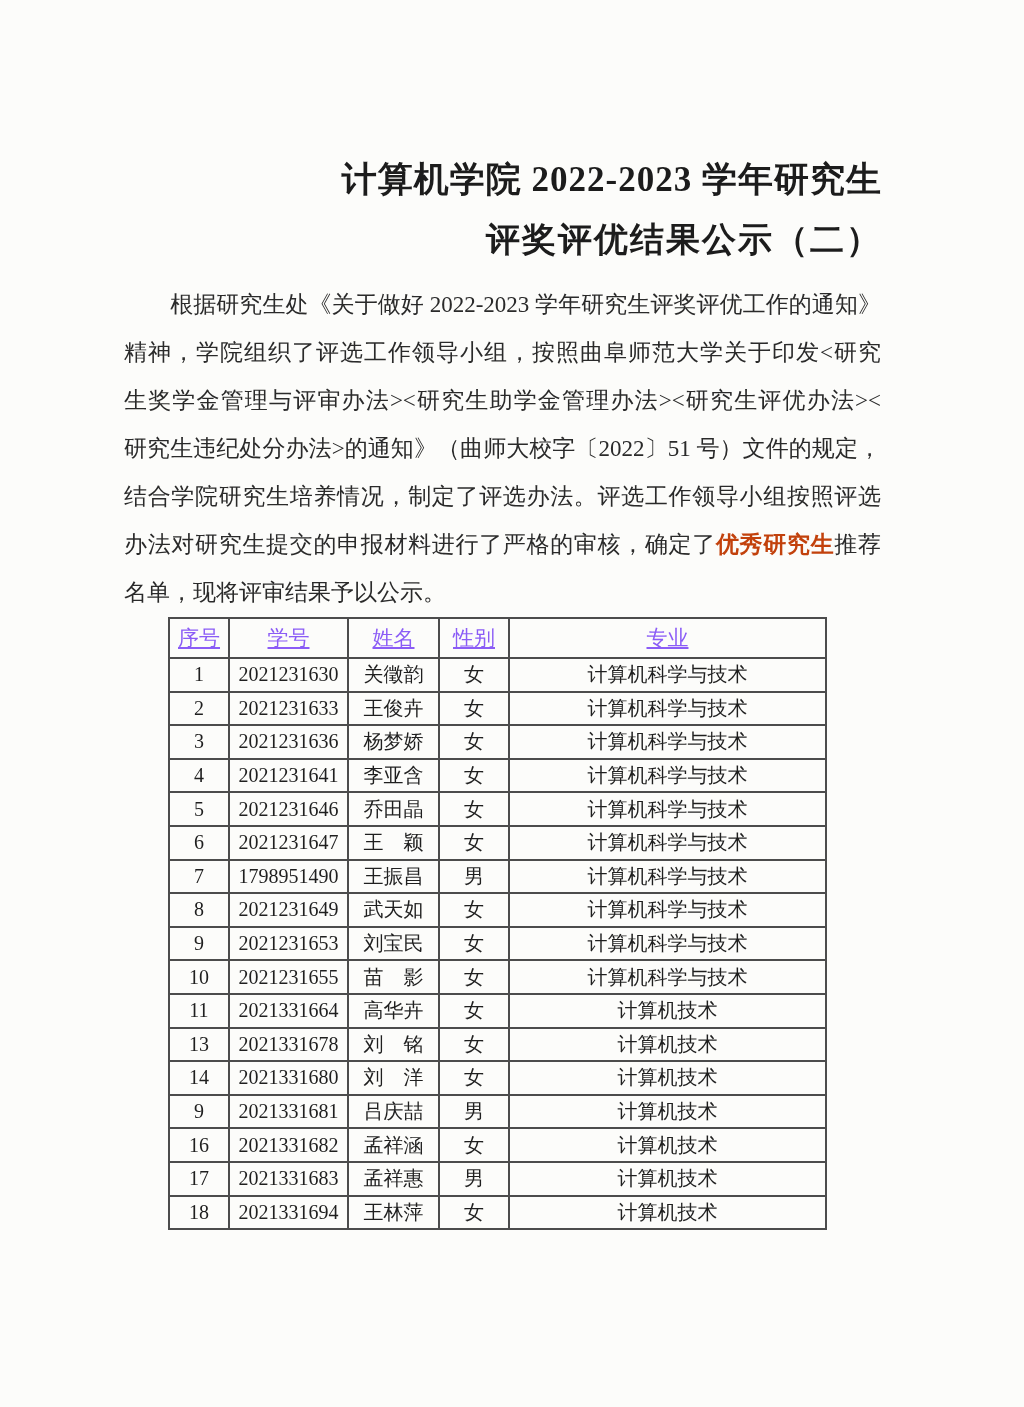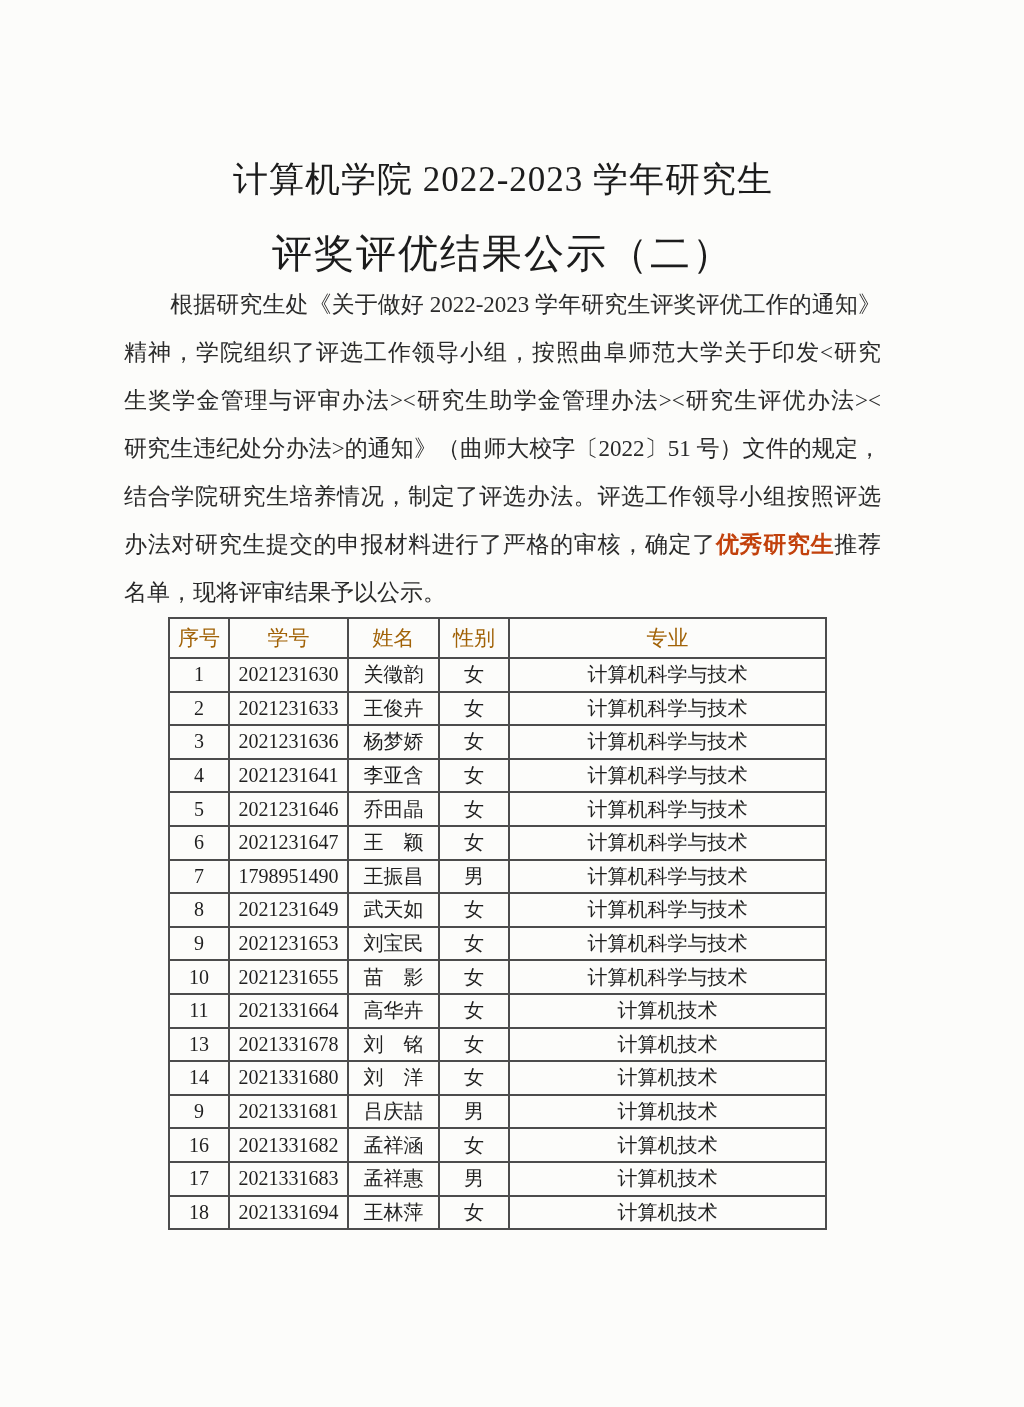--- a/index.html
+++ b/index.html
@@ -13,26 +13,26 @@
     color: #262626;
     overflow: hidden;
   }
 
   
   .doc-title {
     position: absolute;
     left: 124px;
     top: 155px;
     width: 758px;
-    text-align: center;
-    font-weight: normal;
+    text-align: right;
+    font-weight: bold;
     color: #1c1c1c;
   }
   .title-line-1 { font-size: 35px; line-height: 50px; letter-spacing: 1px; }
-  .title-line-2 { font-size: 40px; line-height: 50px; margin-top: 24px; letter-spacing: 2px; }
+  .title-line-2 { font-size: 34px; line-height: 50px; margin-top: 10px; letter-spacing: 2px; }
 
   
   .intro {
     position: absolute;
     left: 124px;
     top: 281px;
     width: 757px;
     font-size: 23px;
     color: #2a2a2a;
   }
@@ -67,21 +67,22 @@
     text-align: center;
     vertical-align: middle;
     padding: 0;
     overflow: hidden;
     white-space: nowrap;
   }
   .results-table th {
     height: 38px;
     font-weight: normal;
     font-size: 21px;
-    color: #a16207;
+    color: #8b5cf6;
+    text-decoration: underline;
   }
   .results-table td { height: 31.6px; }
 
   .col-no      { width: 60px;  }
   .col-id      { width: 119px; }
   .col-name    { width: 91px;  }
   .col-gender  { width: 70px;  }
   .col-major   { width: auto;  }
 </style>
 </head>

